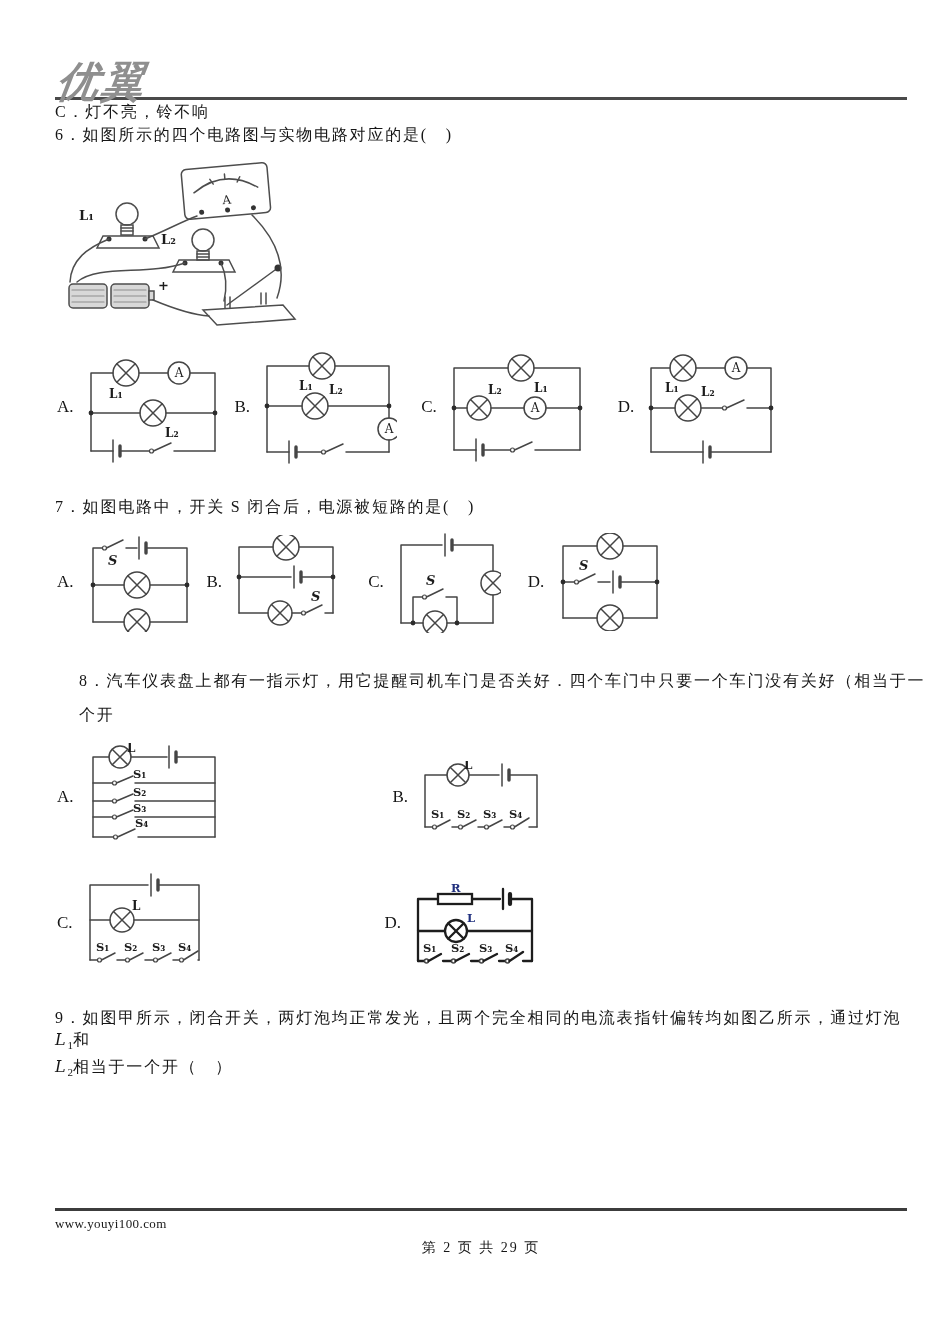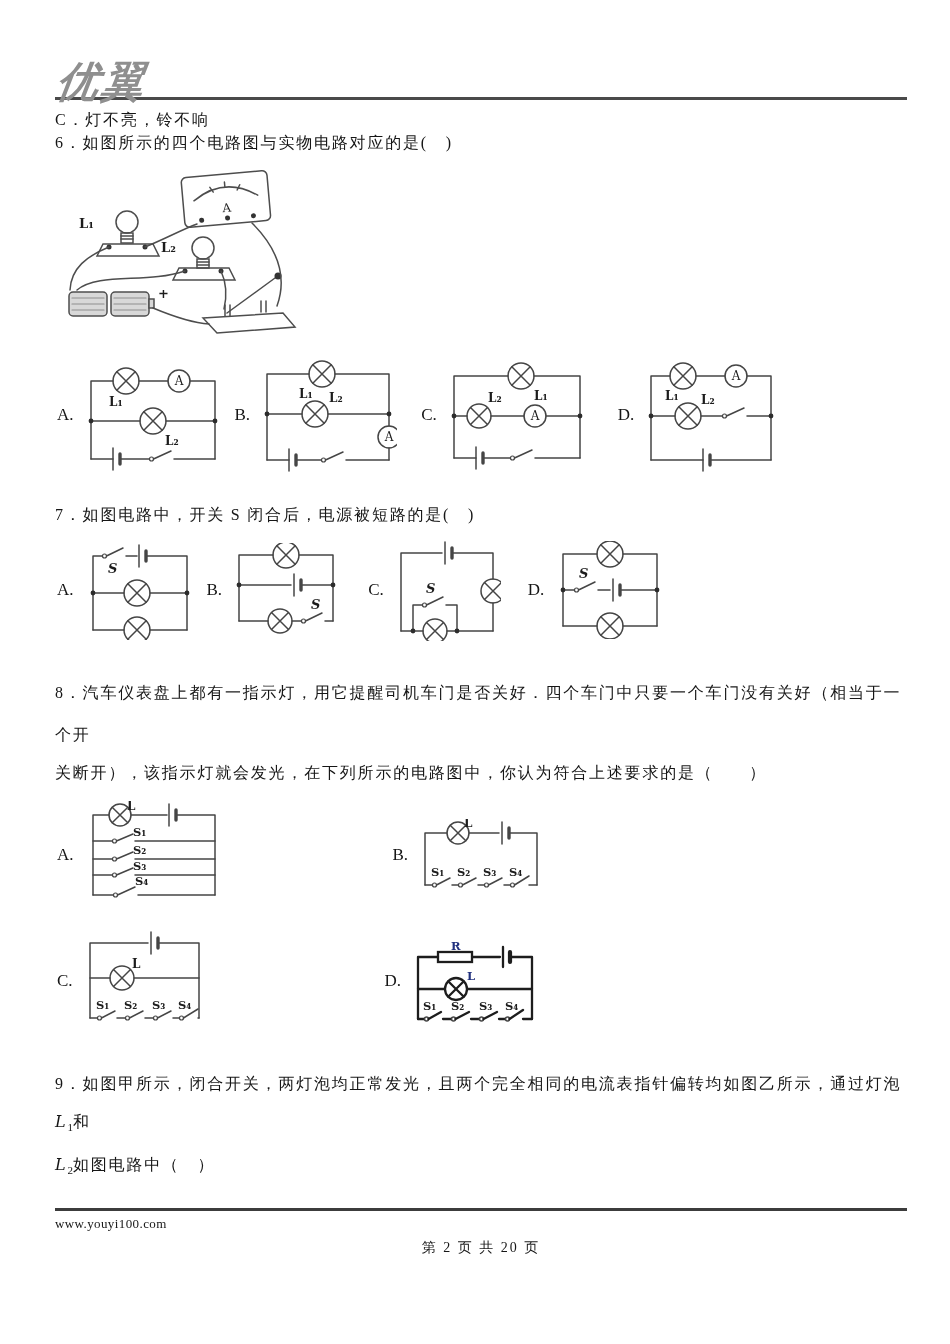--- a/index.html
+++ b/index.html
@@ -10,26 +10,26 @@
 
   
   .header { height:100px; border-bottom:3px solid #4a4a4a; position:relative; }
   .logo { position:absolute; left:2px; bottom:-6px;
           font-family:"DejaVu Sans","Liberation Sans",sans-serif;
           font-size:42px; font-weight:900; font-style:italic; color:#8f8f8f;
           transform:skewX(-8deg); letter-spacing:3px; line-height:1; }
 
   
   .tline { font-size:16px; letter-spacing:1.8px; line-height:23px; }
-  .opt-c { margin-top:8px; }
+  .opt-c { }
   .opt-d { margin-top:11px; }
   .stem-q6 { }
   .stem-q7 { margin-top:26px; }
-  .stem-q8 { margin-top:28px; line-height:42px; width:852px; }
-  .q9 { margin-top:32px; line-height:38px; width:852px; font-size:16px; letter-spacing:1.8px; }
+  .stem-q8 { margin-top:28px; line-height:34px; width:852px;margin-left:24px; }
+  .q9 { margin-top:32px; line-height:22px; width:852px; font-size:16px; letter-spacing:1.8px; }
   .q9 i { font-family:"DejaVu Serif",serif; font-style:italic; }
   .q9 sub { font-size:11px; letter-spacing:0; }
 
   
   .photo { margin-top:12px; }
   .row { display:flex; align-items:center; }
   .q6-row { margin-top:4px; height:125px; }
   .q7-row { margin-top:10px; height:108px; }
   .q8-row1 { margin-top:10px; height:110px; }
   .q8-row2 { margin-top:18px; height:105px; }
@@ -306,21 +306,20 @@
         <path d="M60,38 V60"></path>
           <path class="thick" d="M67,44 V54"></path>
         <path d="M10,85 H44 M70,85 H104"></path>
         <circle cx="57" cy="85" r="13"></circle>
           <path d="M47.8,75.8 L66.2,94.2 M47.8,94.2 L66.2,75.8"></path>
       </svg>
     </div>
   </div>
 
   <p class="tline stem-q8">8．汽车仪表盘上都有一指示灯，用它提醒司机车门是否关好．四个车门中只要一个车门没有关好（相当于一个开</p>
-  <p class="tline" style="line-height:34px">关断开），该指示灯就会发光，在下列所示的电路图中，你认为符合上述要求的是（　　）</p>
 
   <div class="row q8-row1">
     <div class="opt-group" style="margin-left:2px">
       <span class="opt-letter">A.</span>
       <svg class="ckt" width="140" height="108" viewBox="0 0 140 108">
         <path d="M10,14 V94 M132,14 V94 M10,14 H26 M48,14 H84 M93,14 H132"></path>
         <circle cx="37" cy="14" r="11"></circle>
           <path d="M29.2,6.2 L44.8,21.8 M29.2,21.8 L44.8,6.2"></path>
         <text class="t-lamp" x="44" y="9">L</text>
         <path d="M86,3 V25"></path>
@@ -418,20 +417,20 @@
           <path d="M99.5,78 L113,69"></path>
         <text class="t-s" x="13" y="69">S₁</text>
         <text class="t-s" x="41" y="69">S₂</text>
         <text class="t-s" x="69" y="69">S₃</text>
         <text class="t-s" x="95" y="69">S₄</text>
       </svg>
     </div>
   </div>
 
   <p class="q9"><span>9．如图甲所示，闭合开关，两灯泡均正常发光，且两个完全相同的电流表指针偏转均如图乙所示，通过灯泡 </span><i>L</i><sub>1</sub><span>和</span></p>
-  <p class="q9" style="margin-top:0"><i>L</i><sub>2</sub><span>如图电路中（　）</span></p>
+  <p class="q9" style="margin-top:0"><i>L</i><sub>2</sub><span>相当于一个开（　）</span></p>
 
   <div class="footer">
     <div class="site">www.youyi100.com</div>
-    <div class="pageno">第 2 页 共 20 页</div>
+    <div class="pageno">第 2 页 共 29 页</div>
   </div>
 
 </div>
 
 </body></html>

